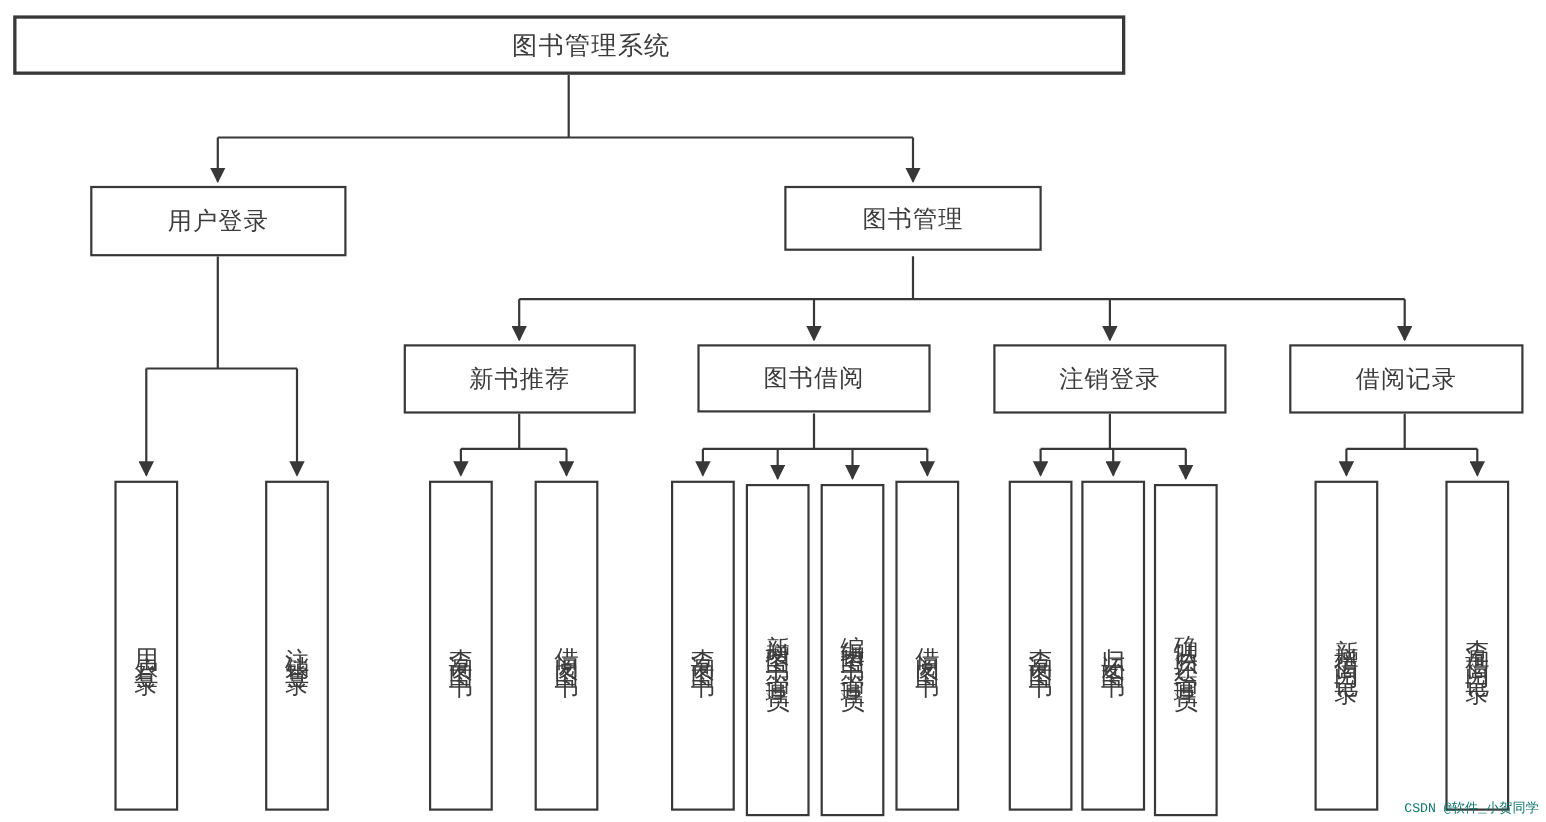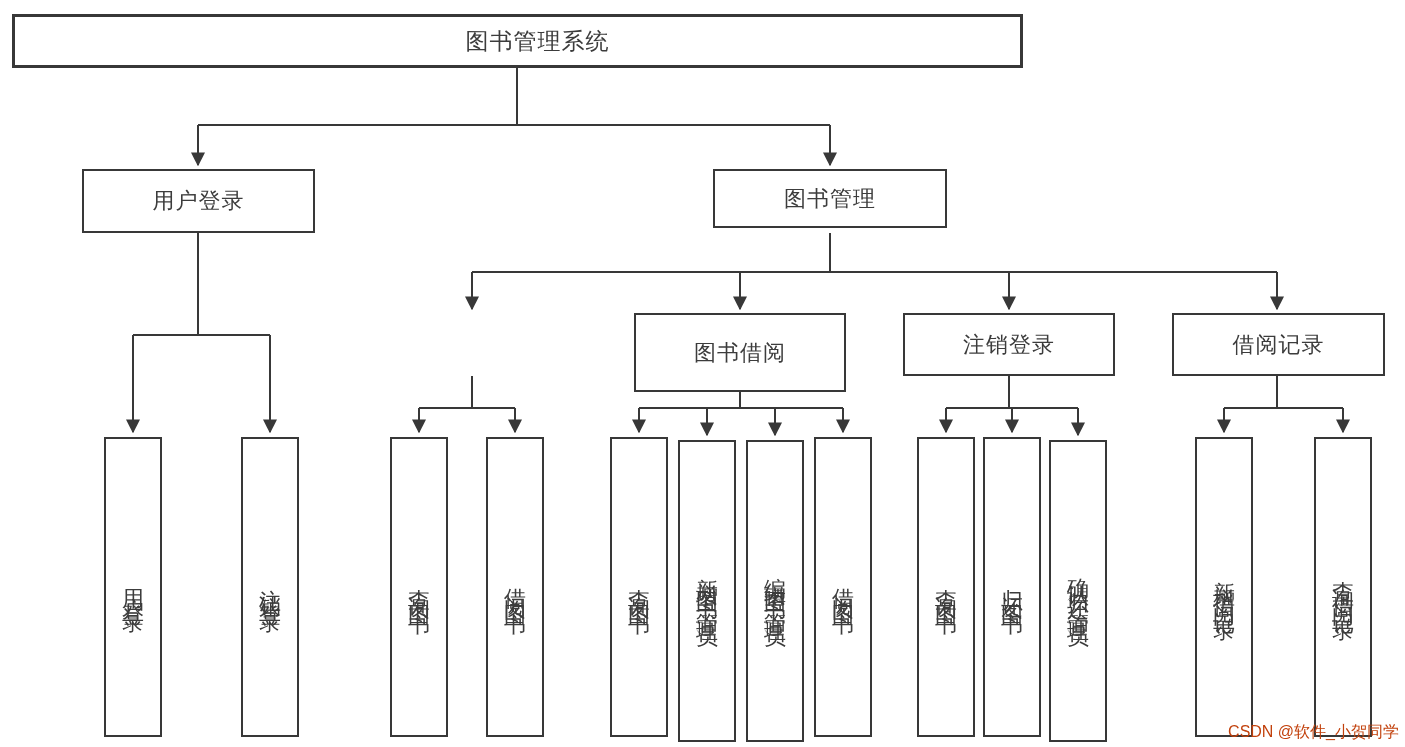--- a/index.html
+++ b/index.html
@@ -45,24 +45,25 @@
     text-orientation: mixed;
     font-size: 22px;
     letter-spacing: 8px;
     line-height: 1;
   }
   .leaf.tall .v-label { letter-spacing: 7px; }
   .watermark {
     position: absolute;
     right: 6px;
     bottom: 4px;
-    font-size: 16px;
-    color: #c2410c;
+    font-size: 12px;
+    color: #0f766e;
     z-index: 2;
     white-space: nowrap;
+    font-family: Liberation Mono, monospace;
   }
 </style>
 </head>
 <body>
 
 <div class="canvas">
 
   <svg class="connectors" viewBox="0 0 1405 747">
     <defs>
       <marker id="arrow" viewBox="0 0 10 10" refX="9" refY="5" markerWidth="7" markerHeight="7" orient="auto-start-reverse">
@@ -110,21 +111,24 @@
     <span class="h-label">图书管理系统</span>
   </div>
 
   <div class="box" style="left:82px; top:169px; width:233px; height:64px;">
     <span class="h-label">用户登录</span>
   </div>
   <div class="box" style="left:713px; top:169px; width:234px; height:59px;">
     <span class="h-label">图书管理</span>
   </div>
 
-  <div class="box" style="left:634px; top:313px; width:212px; height:79px;font-family:Liberation Mono, monospace;">
+  <div class="box" style="left:367px; top:313px; width:211px; height:63px;">
+    <span class="h-label">新书推荐</span>
+  </div>
+  <div class="box" style="left:634px; top:313px; width:212px; height:62px;font-family:Liberation Mono, monospace;">
     <span class="h-label">图书借阅</span>
   </div>
   <div class="box" style="left:903px; top:313px; width:212px; height:63px;">
     <span class="h-label">注销登录</span>
   </div>
   <div class="box" style="left:1172px; top:313px; width:213px; height:63px;">
     <span class="h-label">借阅记录</span>
   </div>
 
   <div class="box leaf" style="left:104px; top:437px; width:58px; height:300px;">

